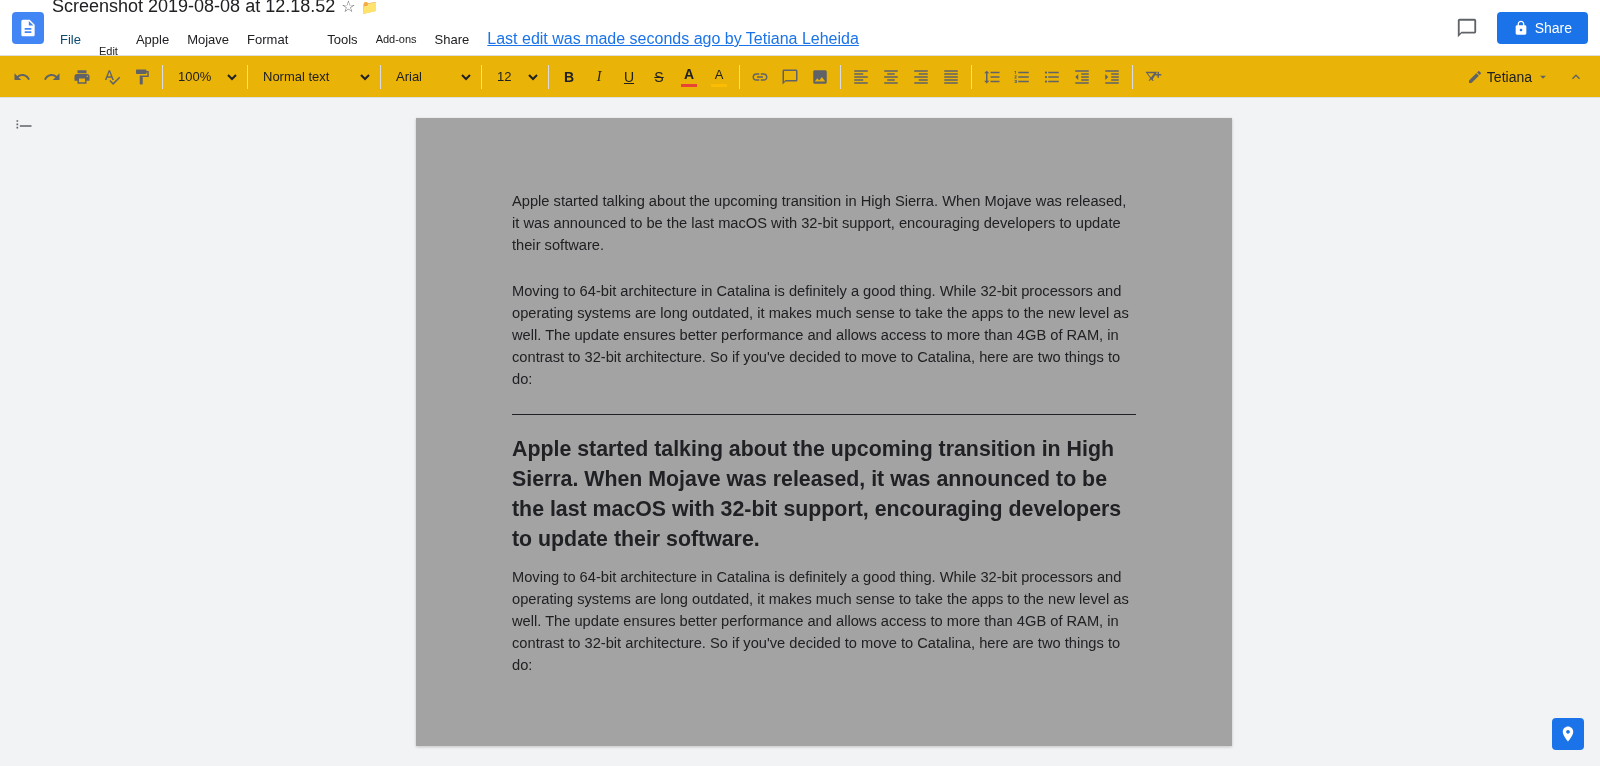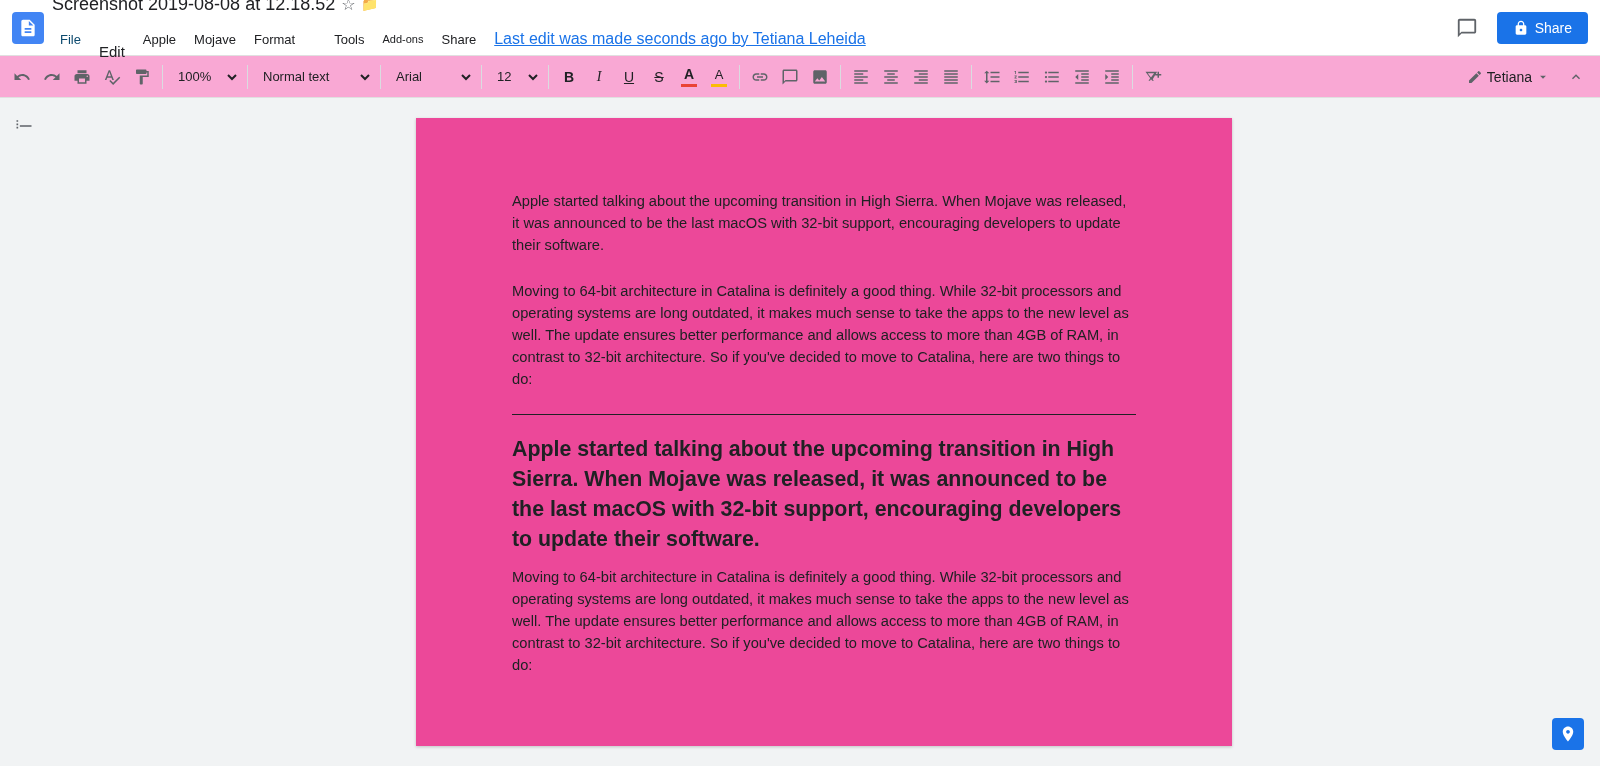--- a/index.html
+++ b/index.html
@@ -78,21 +78,21 @@
       cursor: pointer;
       display: flex;
       align-items: center;
       gap: 6px;
     }
 
     
     #toolbar {
       display: flex;
       align-items: center;
-      background: #f9a8d4;
+      background: #eab308;
       padding: 4px 8px;
       height: 42px;
       border-bottom: 1px solid #e0e0e0;
       gap: 2px;
       flex-wrap: nowrap;
       overflow: hidden;
     }
     .tb-btn {
       display: flex; align-items: center; justify-content: center;
       height: 32px;
@@ -182,21 +182,21 @@
 
     
     #doc-area {
       flex: 1;
       overflow-y: auto;
       display: flex;
       justify-content: center;
       padding: 20px 0;
     }
     #doc-page {
-      background: #ec4899;
+      background: #a3a3a3;
       width: 816px;
       min-height: 600px;
       box-shadow: 0 1px 3px rgba(0,0,0,0.2);
       padding: 72px 96px;
     }
 
     
     .doc-paragraph {
       font-size: 11pt;
       line-height: 1.5;
@@ -248,21 +248,21 @@
     </svg>
   </div>
   <div id="title-area">
     <div id="doc-title-row" style="display:flex;align-items:center;gap:6px;">
       <span id="doc-title" style="font-size:18px;color:#202124;cursor:pointer;">Screenshot 2019-08-08 at 12.18.52</span>
       <span id="star-icon" style="color:#5f6368;font-size:16px;cursor:pointer;">☆</span>
       <span id="folder-icon" style="color:#5f6368;font-size:14px;cursor:pointer;">📁</span>
     </div>
     <div id="menu-bar" style="display:flex;align-items:center;gap:2px;margin-top:2px;">
       <span class="menu-item" style="font-size:13px;color:#0c4a6e;padding:2px 8px;cursor:pointer;border-radius:4px;">File</span>
-      <span class="menu-item" style="font-size:15px;color:#202124;padding:2px 8px;cursor:pointer;border-radius:4px;margin-top:24px;">Edit</span>
+      <span class="menu-item" style="font-size:11px;color:#202124;padding:2px 8px;cursor:pointer;border-radius:4px;margin-top:24px;">Edit</span>
       <span class="menu-item" style="font-size:13px;color:#202124;padding:2px 8px;cursor:pointer;border-radius:4px;">Apple</span>
       <span class="menu-item" style="font-size:13px;color:#202124;padding:2px 8px;cursor:pointer;border-radius:4px;">Mojave</span>
       <span class="menu-item" style="font-size:13px;color:#202124;padding:2px 8px;cursor:pointer;border-radius:4px;">Format</span>
       <span class="menu-item" style="font-size:13px;color:#202124;padding:2px 8px;cursor:pointer;border-radius:4px;margin-left:21px;">Tools</span>
       <span class="menu-item" style="font-size:11px;color:#202124;padding:2px 8px;cursor:pointer;border-radius:4px;">Add-ons</span>
       <span class="menu-item" style="font-size:13px;color:#202124;padding:2px 8px;cursor:pointer;border-radius:4px;">Share</span>
       <span id="last-edit" style="font-size:16px;color:#1a73e8;text-decoration:underline;cursor:pointer;margin-left:8px;">Last edit was made seconds ago by Tetiana Leheida</span>
     </div>
   </div>
   <div id="top-right">

